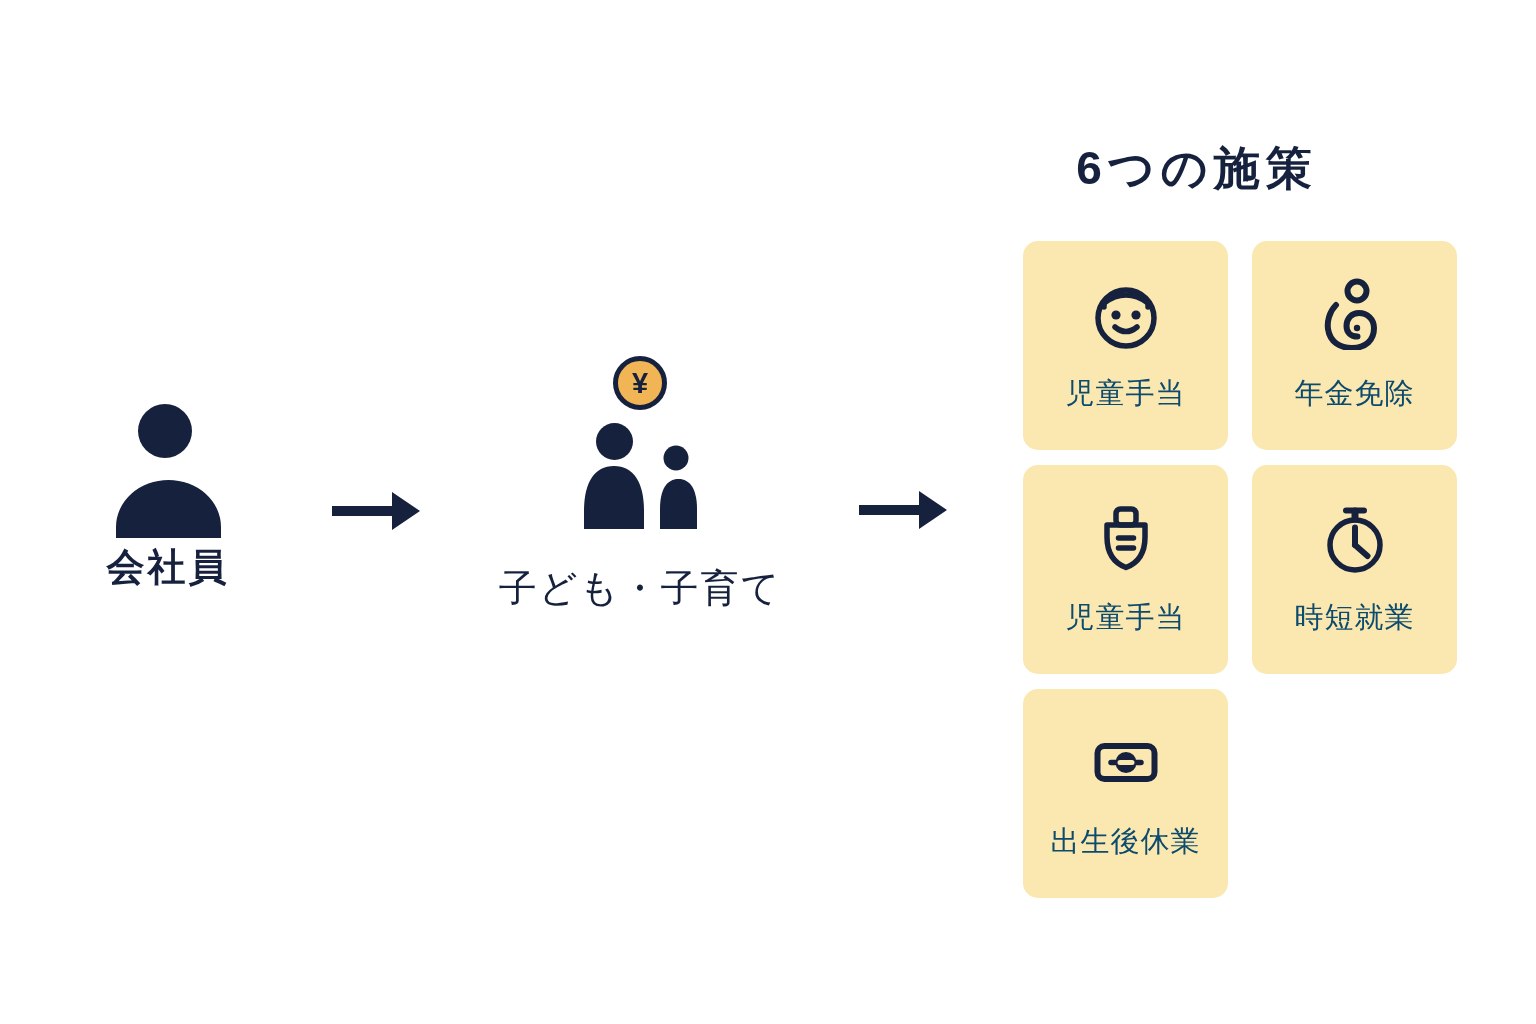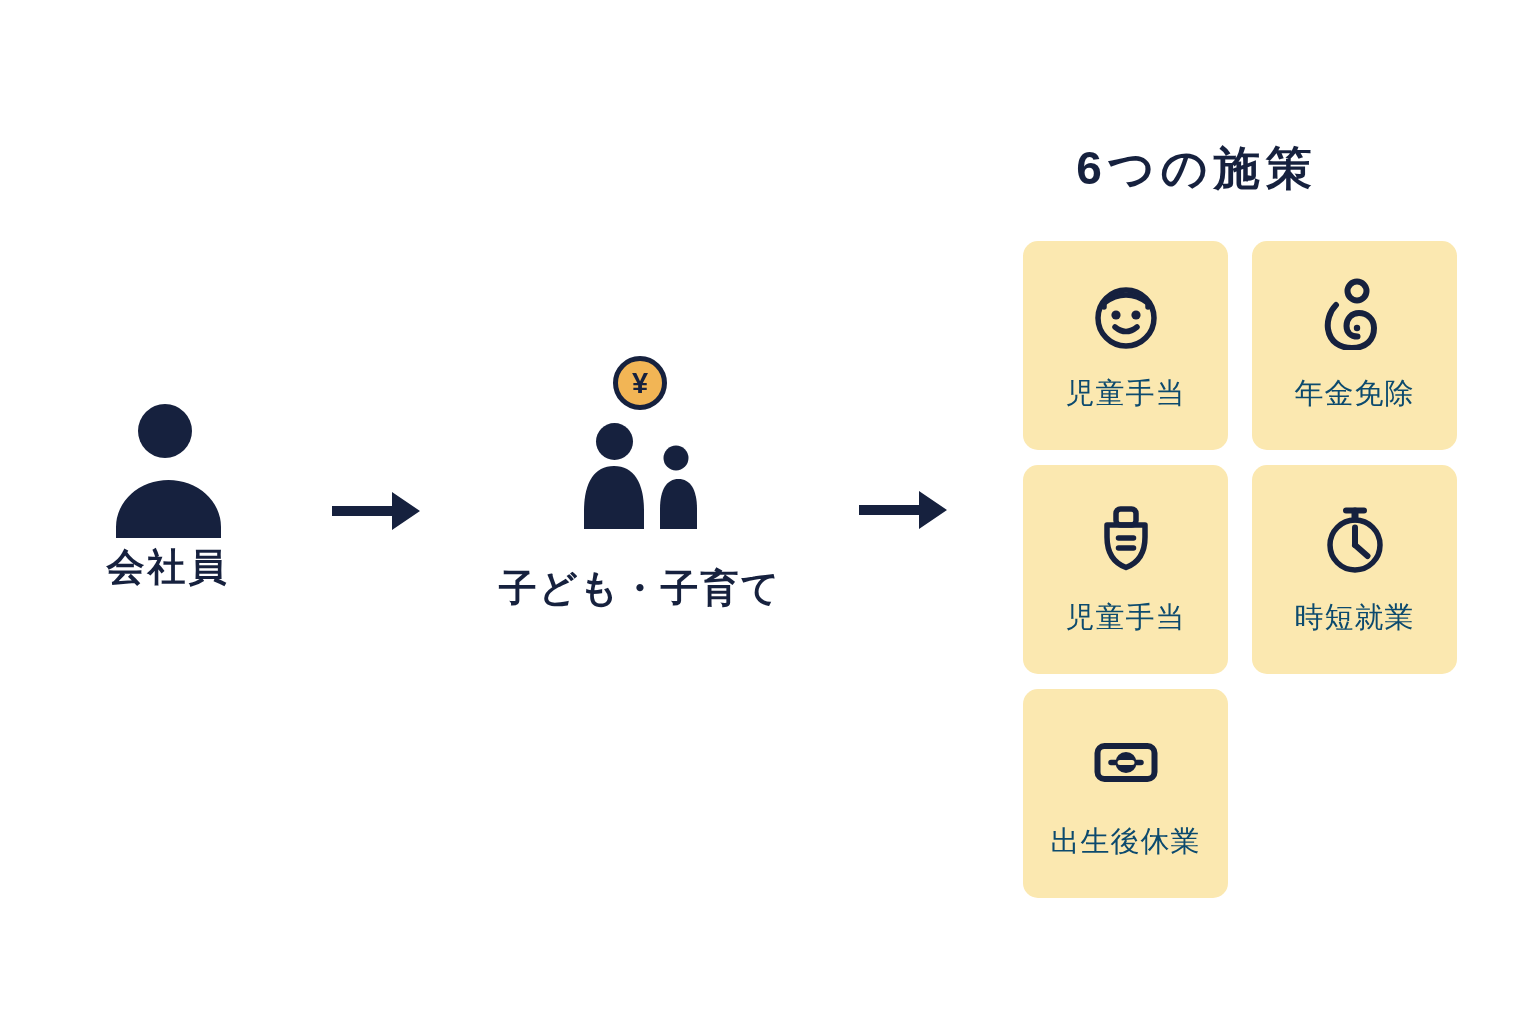--- a/index.html
+++ b/index.html
@@ -30,21 +30,21 @@
   .fund-group { position:absolute; left:440px; top:356px; width:400px; text-align:center; }
   .coin {
     display:inline-flex; align-items:center; justify-content:center;
     width:54px; height:54px; border-radius:50%;
     background:#F2B555; border:5px solid #16213E;
     font-size:29px; font-weight:bold; color:#16213E; line-height:1;
   }
   .family-icon { display:block; margin:13px auto 0 auto; }
   .fund-label {
     margin-top:32px;
-    font-size:38px; font-weight:bold; letter-spacing:2px; line-height:54px;
+    font-size:38px; font-weight:normal; letter-spacing:2px; line-height:54px;
     color:#16213E; white-space:nowrap;
   }
 
   
   .measures { position:absolute; left:1023px; top:138px; width:348px; }
   .measures-title {
     text-align:center;
     font-size:46px; font-weight:bold; letter-spacing:6px;
     color:#16213E; white-space:nowrap;
   }

